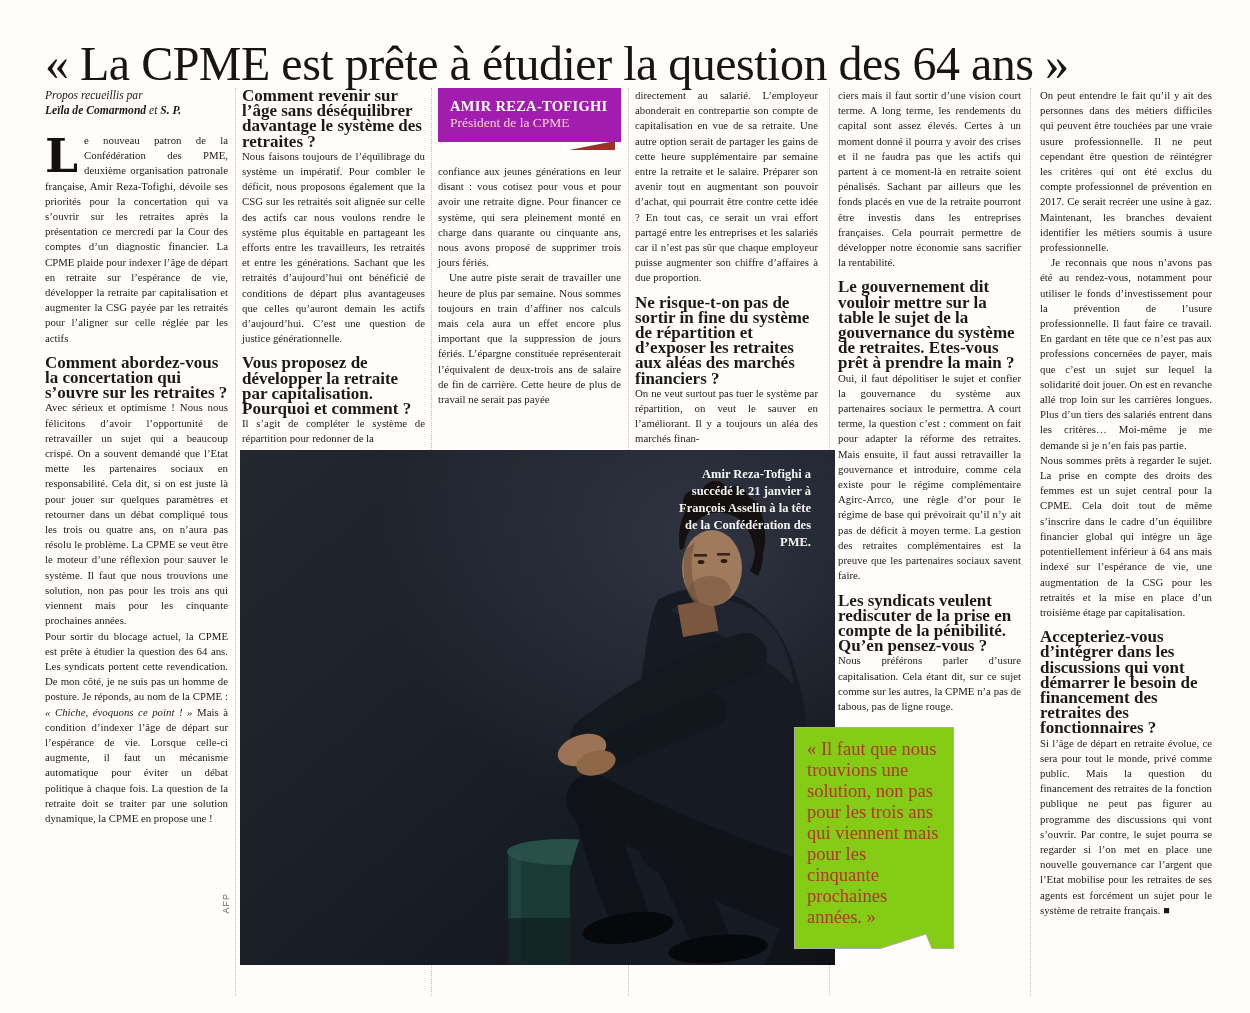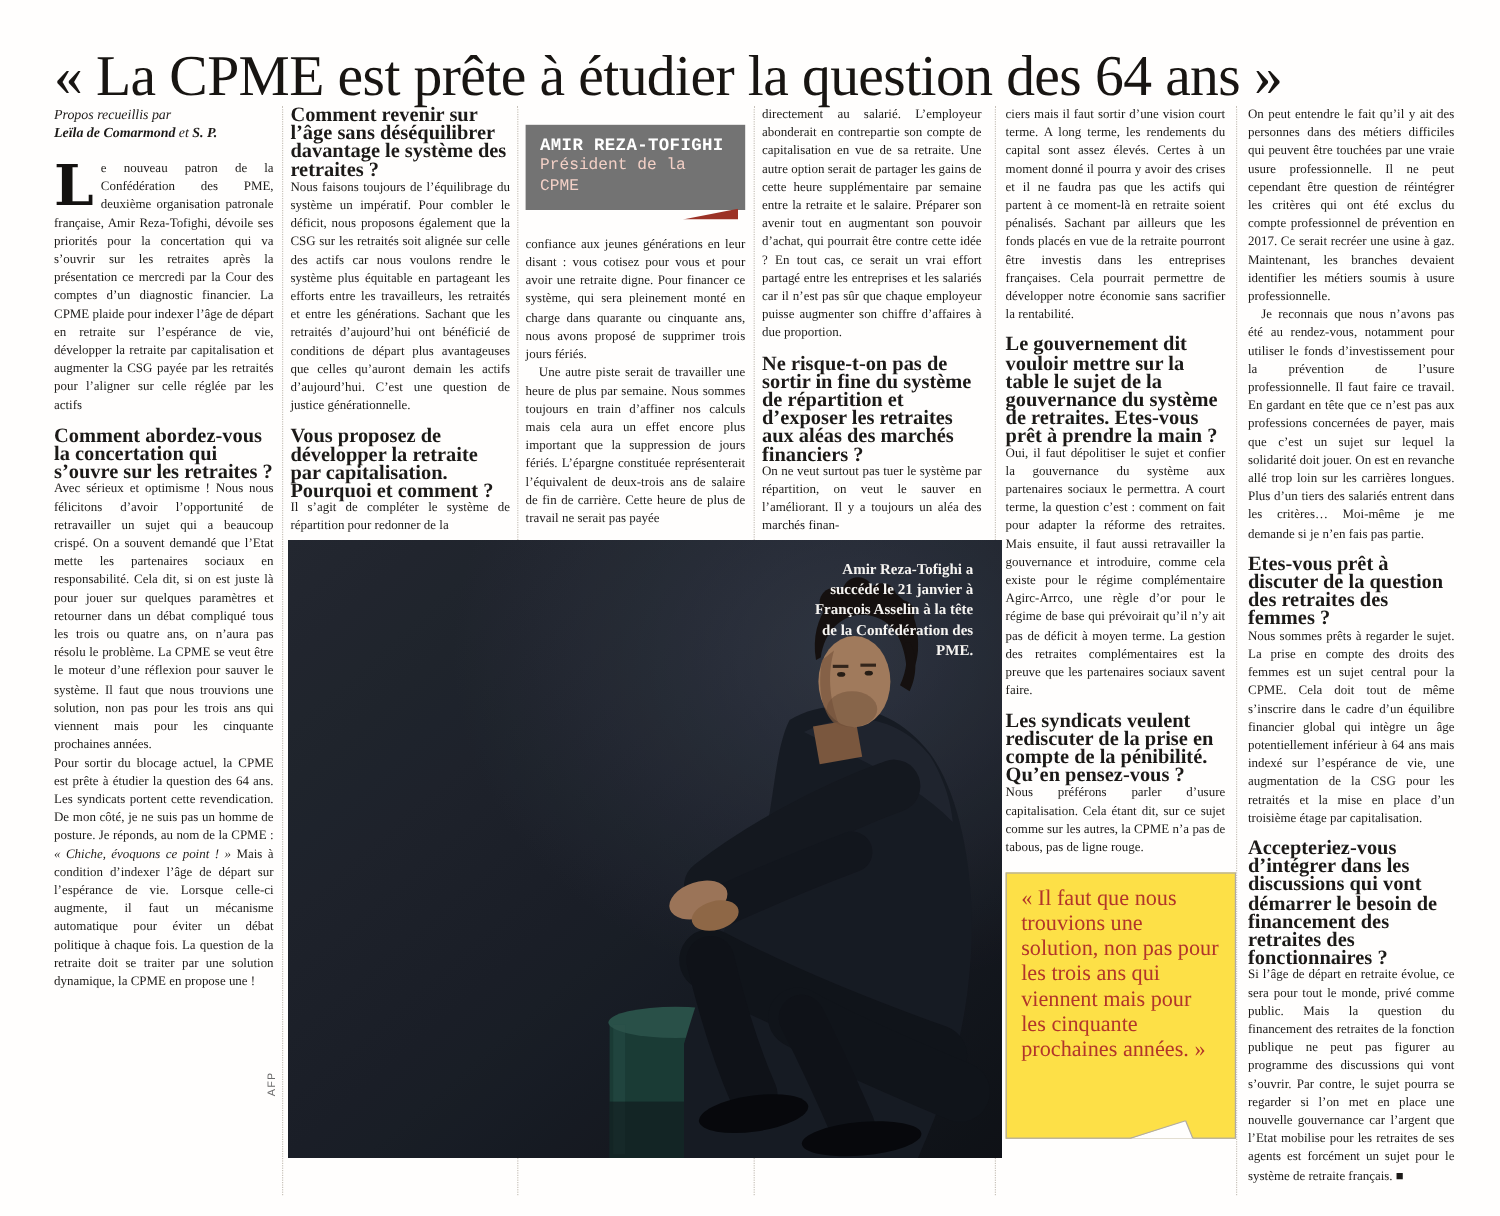--- a/index.html
+++ b/index.html
@@ -10,35 +10,35 @@
   .colrule{position:absolute;top:88px;height:908px;width:0;border-left:1px dotted #c8c2ba;z-index:0;}
   .col{position:absolute;top:88px;width:183px;z-index:1;font-size:10.8px;line-height:15.2px;}
   .col p{margin:0;text-align:justify;}
   .col p.q{font-weight:bold;font-size:17px;line-height:15.2px;text-align:left;margin-top:9px;}
   .ind{text-indent:11px;}
   .byline{font-style:italic;font-size:11.6px;line-height:15px;margin-bottom:15px;text-align:left;}
   .byline b{font-weight:bold;}
   .dropcap{float:left;font-family:"DejaVu Serif", serif;font-weight:bold;font-size:47px;
         line-height:42px;padding:2px 6px 0 0;color:#141210;}
   
-  .kicker{position:relative;background:#737373;color:#fff;padding:9px 12px 10px 12px;margin-bottom:22px;
-        font-family:Liberation Mono, monospace;margin-top:16px;}
+  .kicker{position:relative;background:#a21caf;color:#fff;padding:9px 12px 10px 12px;margin-bottom:22px;
+        font-family:Liberation Serif, serif;}
   .kicker .kname{display:block;font-weight:bold;font-size:14.5px;letter-spacing:.3px;line-height:1.25;}
   .kicker .krole{display:block;font-size:13.5px;color:#f3d0c6;line-height:1.25;}
   .kicker-tail{position:absolute;right:6px;bottom:-8px;}
   
   .photo{position:absolute;left:240px;top:450px;width:595px;height:515px;z-index:2;overflow:hidden;background:#161a22;}
   .photo svg{display:block;width:595px;height:515px;}
   .caption{position:absolute;top:16px;right:24px;width:138px;text-align:right;color:#f6f4f1;
         font-weight:bold;font-size:12.5px;line-height:17px;}
   .credit{position:absolute;left:221px;top:893px;z-index:3;font-family:"Liberation Sans", sans-serif;
         font-size:9px;color:#6b6b6b;letter-spacing:1px;writing-mode:vertical-rl;transform:rotate(180deg);}
   
-  .pullquote{position:absolute;left:838px;top:727px;width:192px;height:222px;z-index:2;box-sizing:border-box;
-        border:1px solid #b0aba4;background:#fde047;padding:11px 12px;}
+  .pullquote{position:absolute;left:794px;top:727px;width:160px;height:222px;z-index:2;box-sizing:border-box;
+        border:1px solid #b0aba4;background:#84cc16;padding:11px 12px;}
   .pullquote .pqtext{color:#b2352a;font-size:18.5px;line-height:21px;text-align:left;display:block;}
   .pq-tail{position:absolute;left:54%;bottom:-1px;}
 </style>
 </head>
 <body>
 
 <div class="page">
 
   <h1 class="headline">« La CPME est prête à étudier la question des 64 ans »</h1>
 
@@ -88,21 +88,20 @@
     <p>ciers mais il faut sortir d’une vision court terme. A long terme, les rendements du capital sont assez élevés. Certes à un moment donné il pourra y avoir des crises et il ne faudra pas que les actifs qui partent à ce moment-là en retraite soient pénalisés. Sachant par ailleurs que les fonds placés en vue de la retraite pourront être investis dans les entreprises françaises. Cela pourrait permettre de développer notre économie sans sacrifier la rentabilité.</p>
     <p class="q">Le gouvernement dit vouloir mettre sur la table le sujet de la gouvernance du système de retraites. Etes-vous prêt à prendre la main ?</p>
     <p>Oui, il faut dépolitiser le sujet et confier la gouvernance du système aux partenaires sociaux le permettra. A court terme, la question c’est : comment on fait pour adapter la réforme des retraites. Mais ensuite, il faut aussi retravailler la gouvernance et introduire, comme cela existe pour le régime complémentaire Agirc-Arrco, une règle d’or pour le régime de base qui prévoirait qu’il n’y ait pas de déficit à moyen terme. La gestion des retraites complémentaires est la preuve que les partenaires sociaux savent faire.</p>
     <p class="q">Les syndicats veulent rediscuter de la prise en compte de la pénibilité. Qu’en pensez-vous ?</p>
     <p>Nous préférons parler d’usure capitalisation. Cela étant dit, sur ce sujet comme sur les autres, la CPME n’a pas de tabous, pas de ligne rouge.</p>
   </div>
 
   <div class="col" style="left:1040px;width:172px">
     <p>On peut entendre le fait qu’il y ait des personnes dans des métiers difficiles qui peuvent être touchées par une vraie usure professionnelle. Il ne peut cependant être question de réintégrer les critères qui ont été exclus du compte professionnel de prévention en 2017. Ce serait recréer une usine à gaz. Maintenant, les branches devaient identifier les métiers soumis à usure professionnelle.</p>
     <p class="ind">Je reconnais que nous n’avons pas été au rendez-vous, notamment pour utiliser le fonds d’investissement pour la prévention de l’usure professionnelle. Il faut faire ce travail. En gardant en tête que ce n’est pas aux professions concernées de payer, mais que c’est un sujet sur lequel la solidarité doit jouer. On est en revanche allé trop loin sur les carrières longues. Plus d’un tiers des salariés entrent dans les critères… Moi-même je me demande si je n’en fais pas partie.</p>
-    <p class="q">Etes-vous prêt à discuter de la question des retraites des femmes ?</p>
     <p>Nous sommes prêts à regarder le sujet. La prise en compte des droits des femmes est un sujet central pour la CPME. Cela doit tout de même s’inscrire dans le cadre d’un équilibre financier global qui intègre un âge potentiellement inférieur à 64 ans mais indexé sur l’espérance de vie, une augmentation de la CSG pour les retraités et la mise en place d’un troisième étage par capitalisation.</p>
     <p class="q">Accepteriez-vous d’intégrer dans les discussions qui vont démarrer le besoin de financement des retraites des fonctionnaires ?</p>
     <p>Si l’âge de départ en retraite évolue, ce sera pour tout le monde, privé comme public. Mais la question du financement des retraites de la fonction publique ne peut pas figurer au programme des discussions qui vont s’ouvrir. Par contre, le sujet pourra se regarder si l’on met en place une nouvelle gouvernance car l’argent que l’Etat mobilise pour les retraites de ses agents est forcément un sujet pour le système de retraite français. ■</p>
   </div>
 
   <div class="photo">
     <svg viewBox="0 0 595 515" preserveAspectRatio="none">
       <defs>
         <linearGradient id="bgg" x1="0" y1="0" x2="1" y2="1">
           <stop offset="0" stop-color="#272c36"></stop>

